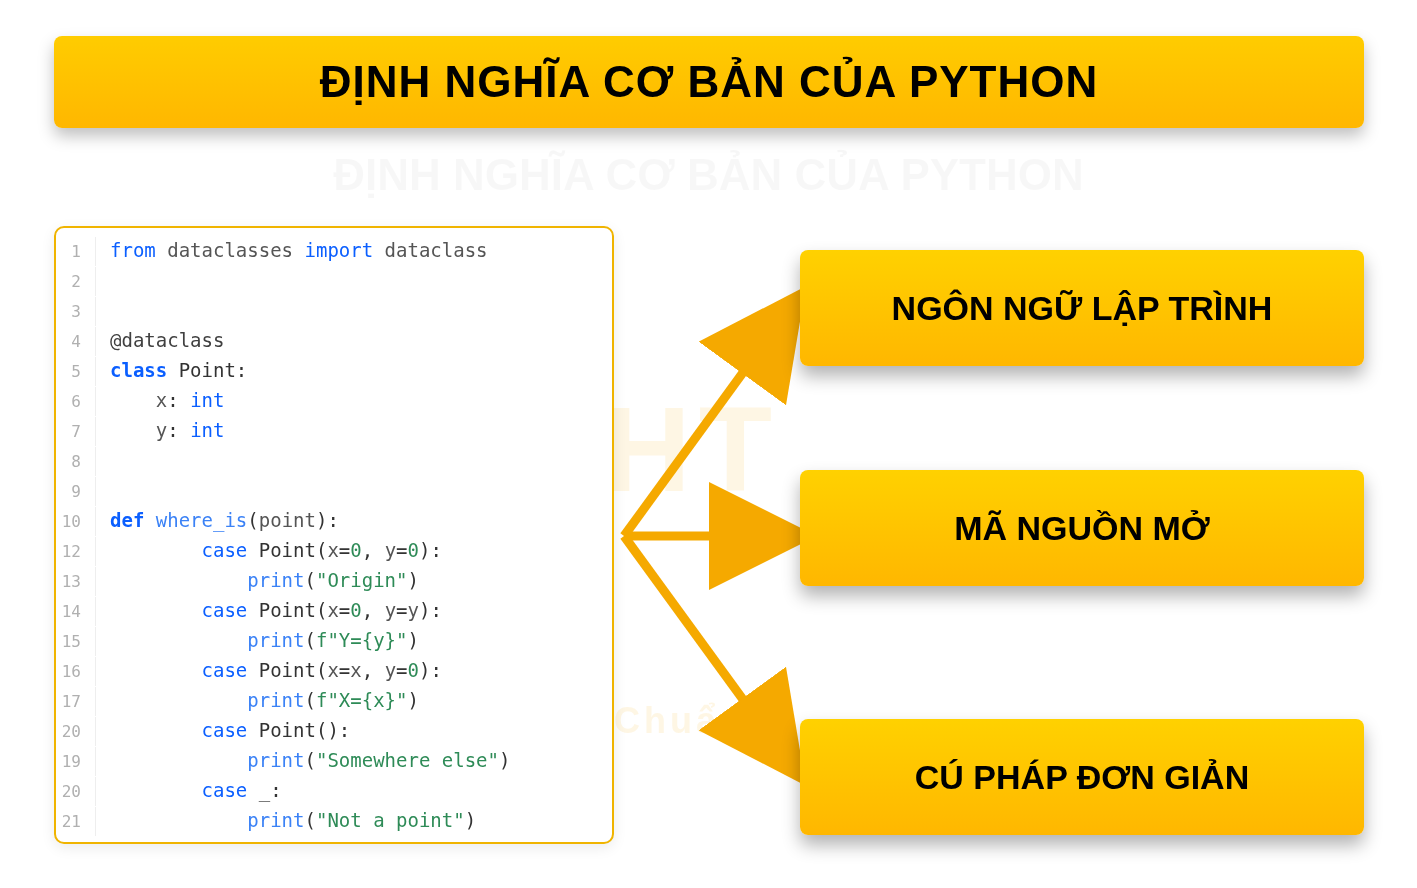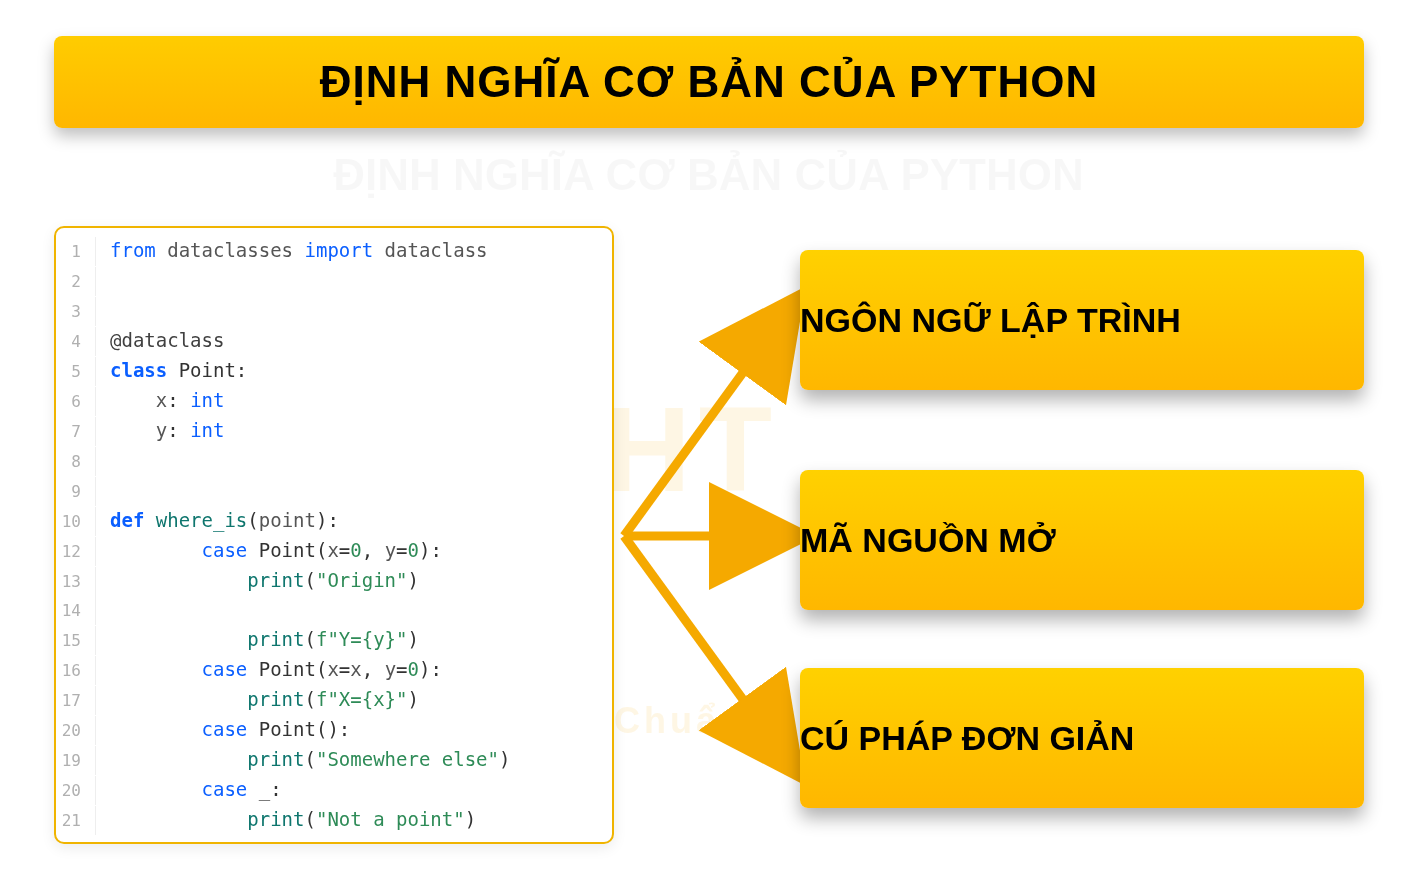--- a/index.html
+++ b/index.html
@@ -100,42 +100,43 @@
   color: #333;
   text-align: right;
 }
 .kw { color: #0b5fff; font-weight: 500; }
 .kwdef { color: #0b5fff; font-weight: 700; }
 .decor { color: #404040; }
 .cls { color: #333; }
 .type { color: #0b5fff; }
 .str { color: #2e8b57; }
 .num { color: #2e8b57; }
-.fn { color: #0f766e; }
+.fn { color: #3b82f6; }
 .plain { color: #555; }
 
 .feature-box {
   position: absolute;
   left: 800px;
   width: 564px;
-  height: 140px;
+  height: 116px;
   background: linear-gradient(to bottom, #ffd100 0%, #ffb700 100%);
   border-radius: 8px;
   display: flex;
   align-items: center;
+  justify-content: center;
   box-shadow: 0 10px 18px rgba(0,0,0,0.3);
 }
 .feature-box span {
   color: #000;
   font-size: 34px;
   font-weight: 900;
 }
 .fb1 { top: 250px; }
 .fb2 { top: 470px; }
-.fb3 { top: 668px; }
+.fb3 { top: 719px; }
 
 .arrows {
   position: absolute;
   top: 226px;
   left: 614px;
   width: 186px;
   height: 618px;
   pointer-events: none;
 }
 </style>
@@ -202,20 +203,21 @@
     <div class="code-line">
         <span class="lineno">12</span>
         <span class="code">        <span class="kw">case</span> <span class="cls">Point</span><span>(</span><span class="plain">x</span><span>=</span><span class="num">0</span><span>,</span> <span class="plain">y</span><span>=</span><span class="num">0</span><span>)</span><span>:</span></span>
       </div>
     <div class="code-line">
         <span class="lineno">13</span>
         <span class="code">            <span class="fn">print</span><span>(</span><span class="str">"Origin"</span><span>)</span></span>
       </div>
     <div class="code-line">
         <span class="lineno">14</span>
+        <span class="code">        <span class="kw">case</span> <span class="cls">Point</span><span>(</span><span class="plain">x</span><span>=</span><span class="num">0</span><span>,</span> <span class="plain">y</span><span>=</span><span class="plain">y</span><span>)</span><span>:</span></span>
       </div>
     <div class="code-line">
         <span class="lineno">15</span>
         <span class="code">            <span class="fn">print</span><span>(</span><span class="str">f"Y={y}"</span><span>)</span></span>
       </div>
     <div class="code-line">
         <span class="lineno">16</span>
         <span class="code">        <span class="kw">case</span> <span class="cls">Point</span><span>(</span><span class="plain">x</span><span>=</span><span class="plain">x</span><span>,</span> <span class="plain">y</span><span>=</span><span class="num">0</span><span>)</span><span>:</span></span>
       </div>
     <div class="code-line">

